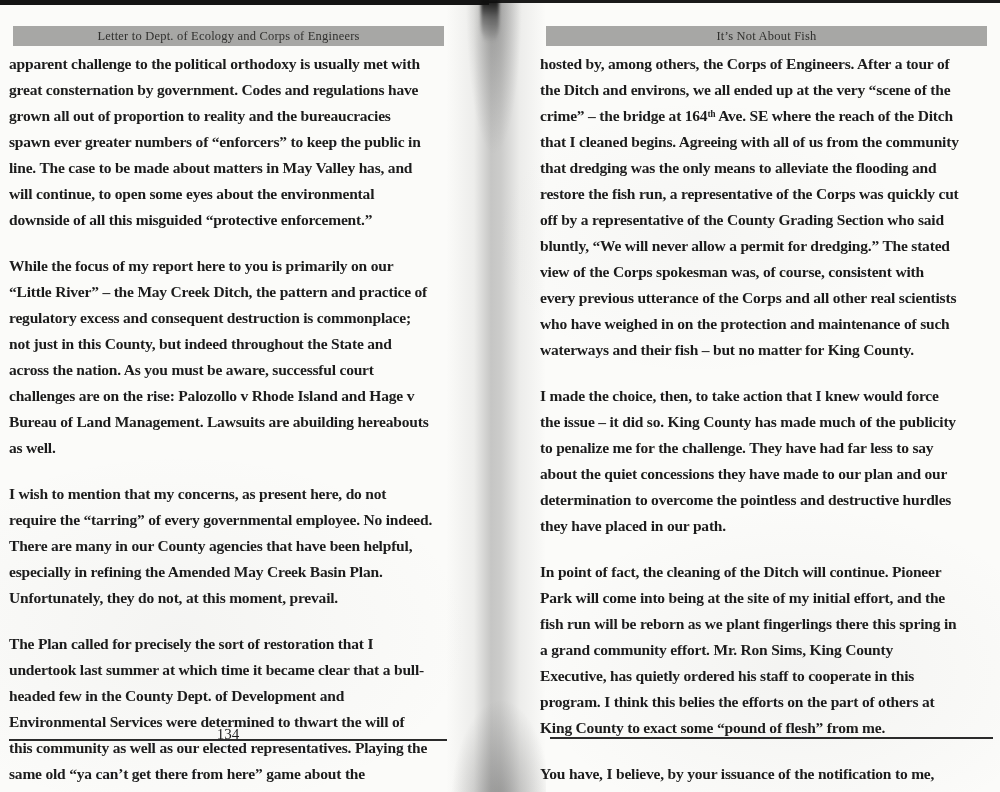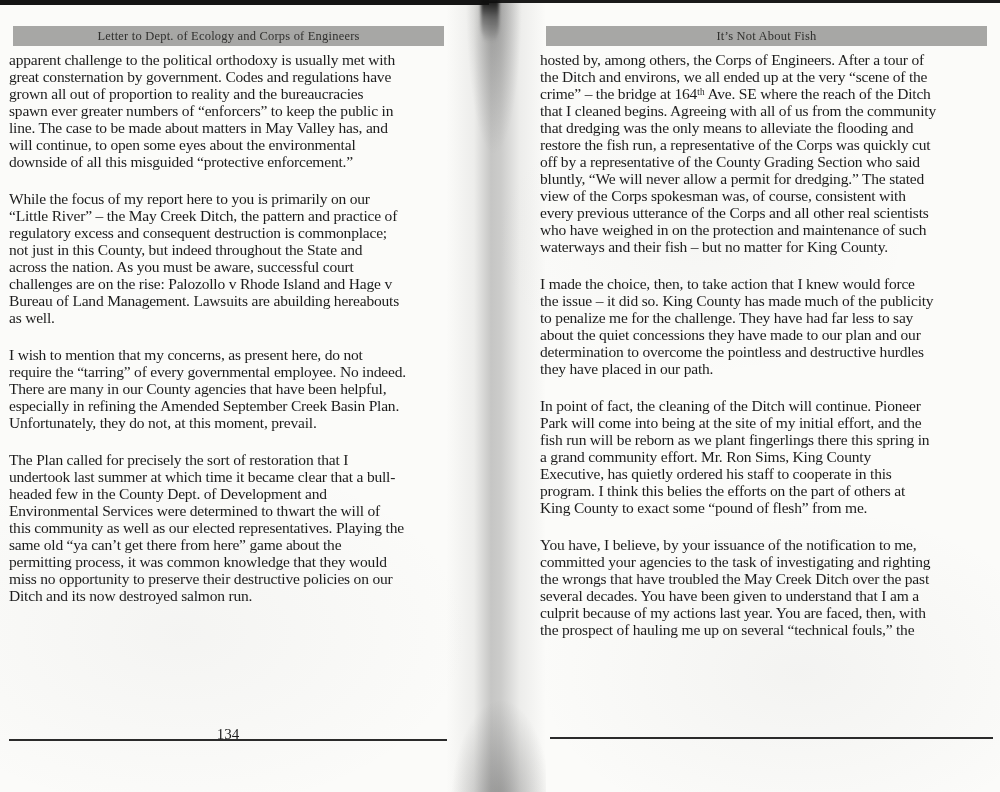--- a/index.html
+++ b/index.html
@@ -73,24 +73,25 @@
   .page-body {
     position: absolute;
     top: 51px;
     width: 448px;
   }
   .page-body.left  { left: 9px;  }
   .page-body.right { left: 540px; }
   .para {
     margin: 0 0 19.9px 0;
     font-size: 15.5px;
-    line-height: 17px;
+    line-height: 26px;
     letter-spacing: -0.2px;
     white-space: pre;
     color: #1c1c1c;
+    font-weight: bold;
   }
   .footer-rule {
     position: absolute;
     height: 2px;
     background: #2b2b2b;
   }
   .footer-rule.left  { left: 9px;   top: 739px; width: 438px; }
   .footer-rule.right { left: 550px; top: 737px; width: 443px; }
   .page-number {
     position: absolute;
@@ -128,21 +129,21 @@
 “Little River” – the May Creek Ditch, the pattern and practice of
 regulatory excess and consequent destruction is commonplace;
 not just in this County, but indeed throughout the State and
 across the nation. As you must be aware, successful court
 challenges are on the rise: Palozollo v Rhode Island and Hage v
 Bureau of Land Management. Lawsuits are abuilding hereabouts
 as well.</p>
       <p class="para">I wish to mention that my concerns, as present here, do not
 require the “tarring” of every governmental employee. No indeed.
 There are many in our County agencies that have been helpful,
-especially in refining the Amended September Creek Basin Plan.
+especially in refining the Amended May Creek Basin Plan.
 Unfortunately, they do not, at this moment, prevail.</p>
       <p class="para">The Plan called for precisely the sort of restoration that I
 undertook last summer at which time it became clear that a bull-
 headed few in the County Dept. of Development and
 Environmental Services were determined to thwart the will of
 this community as well as our elected representatives. Playing the
 same old “ya can’t get there from here” game about the
 permitting process, it was common knowledge that they would
 miss no opportunity to preserve their destructive policies on our
 Ditch and its now destroyed salmon run.</p>

